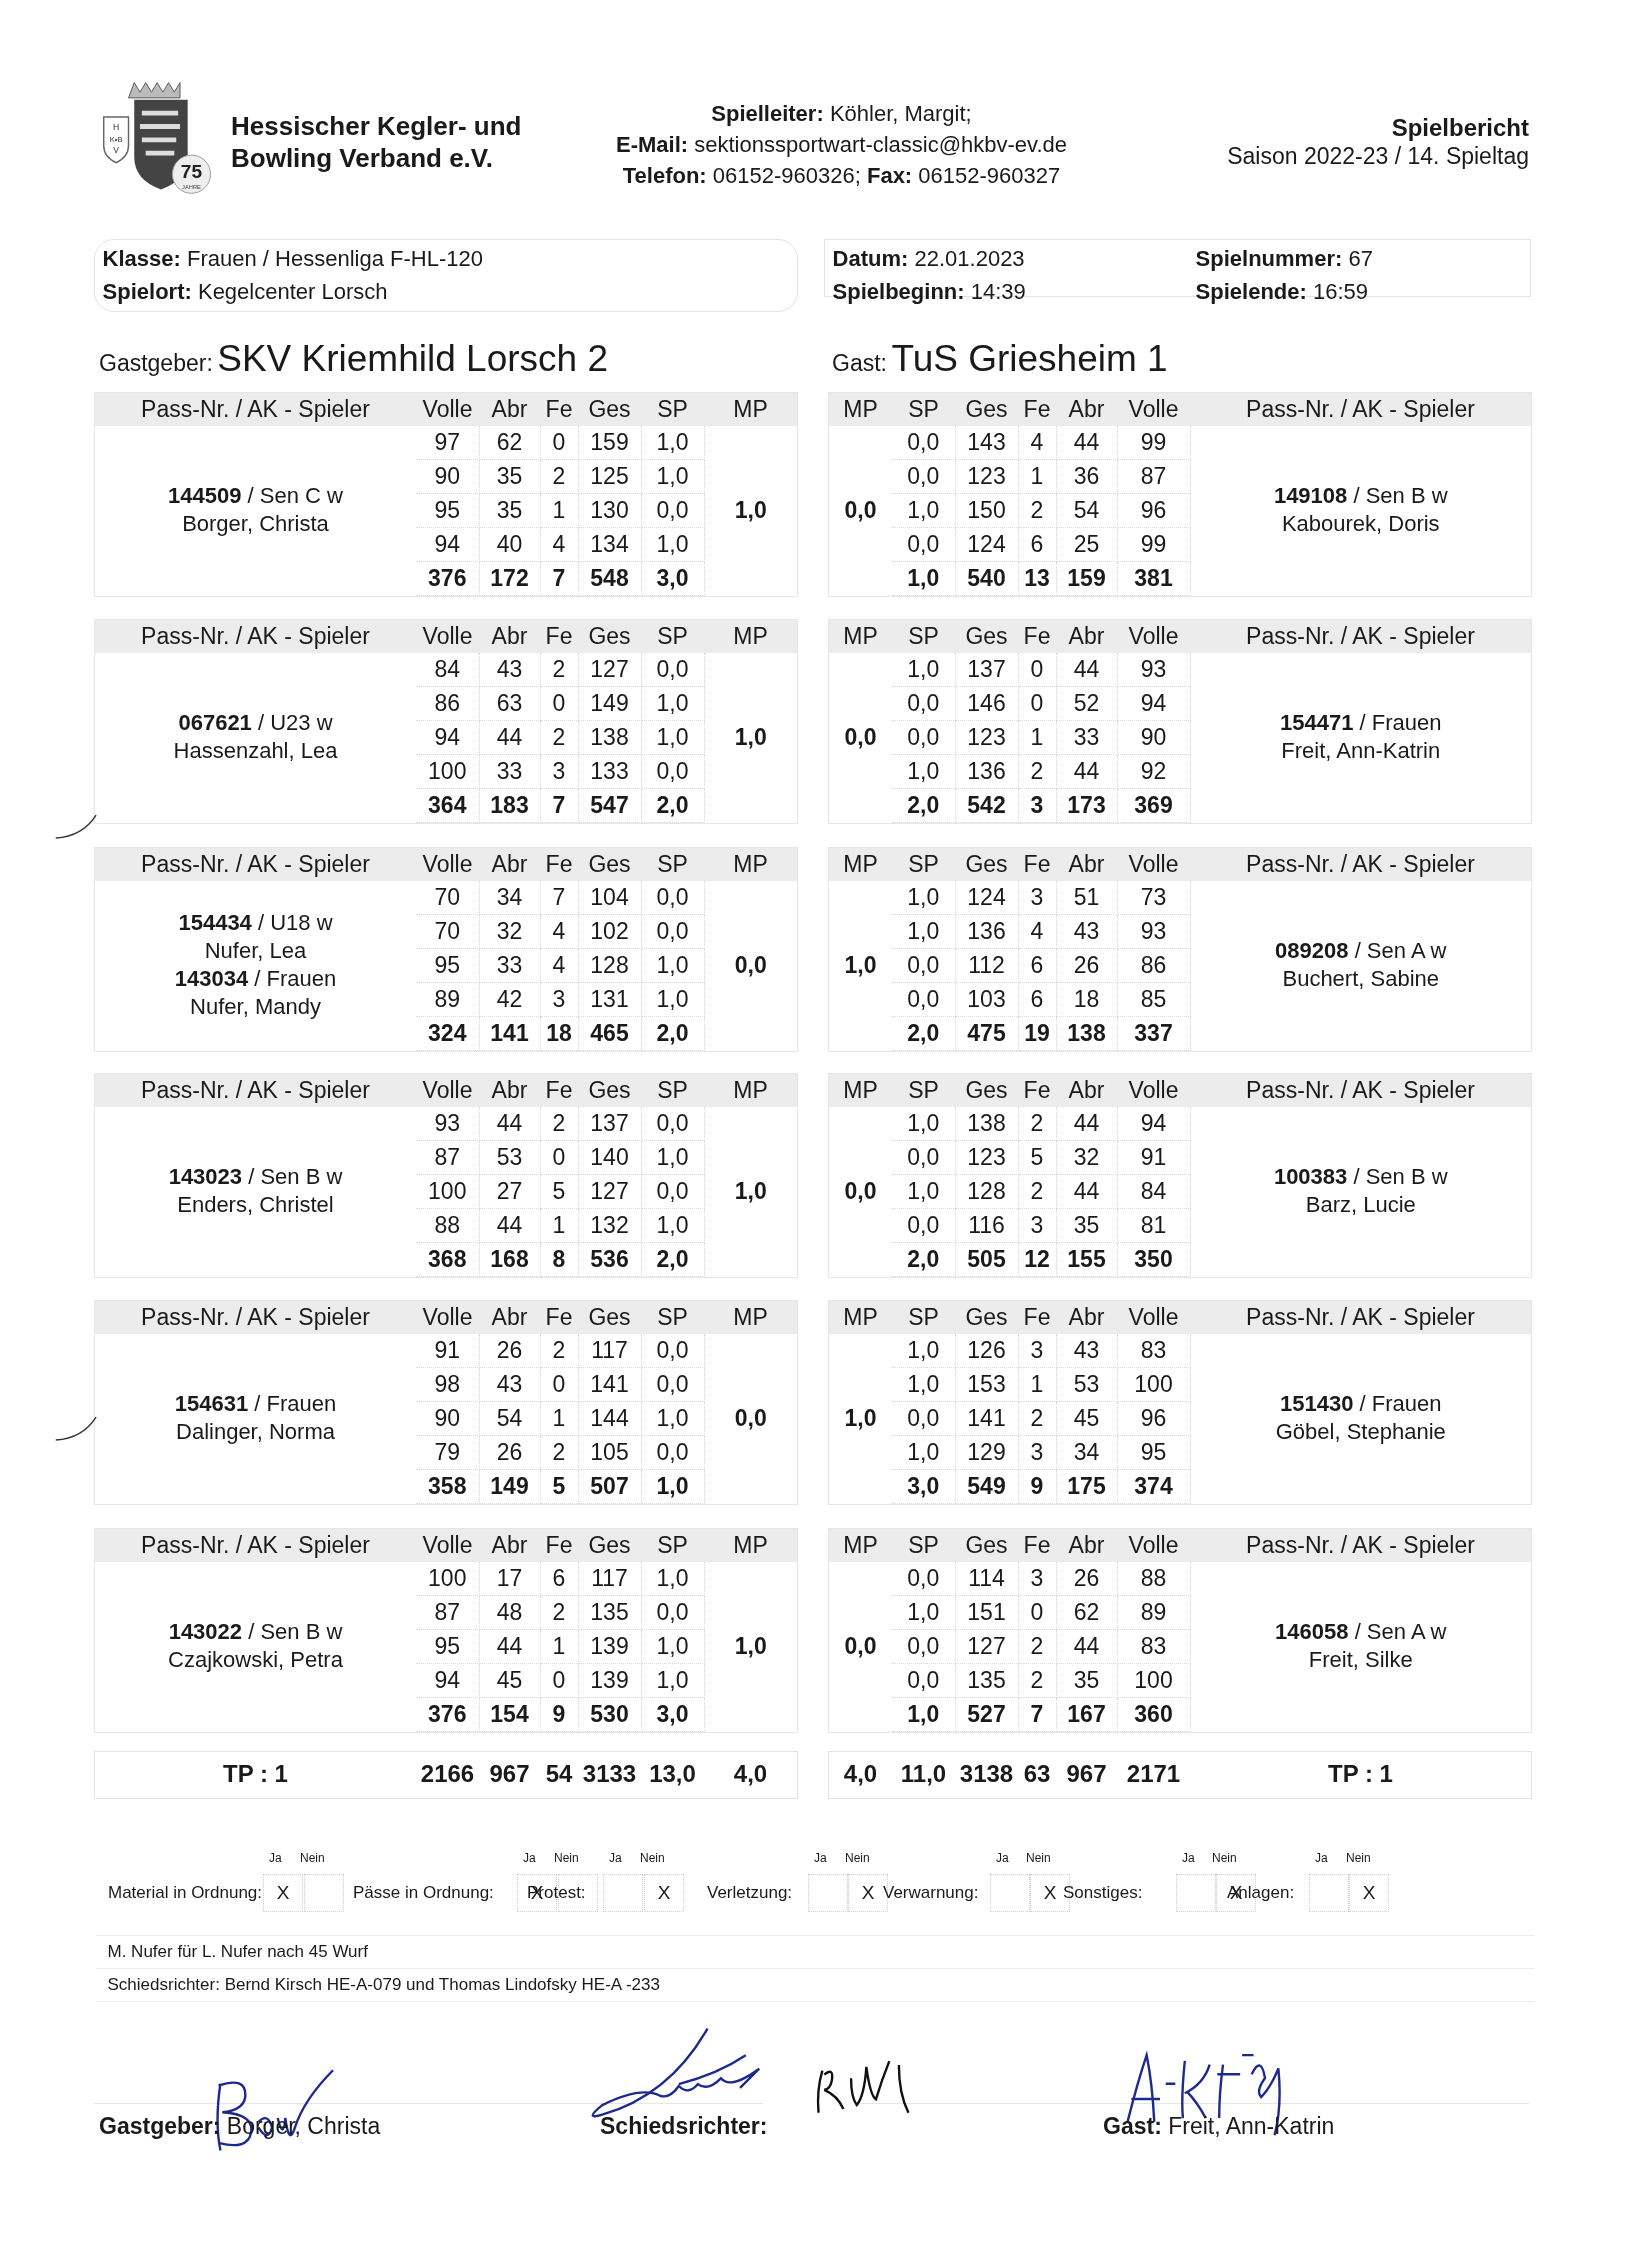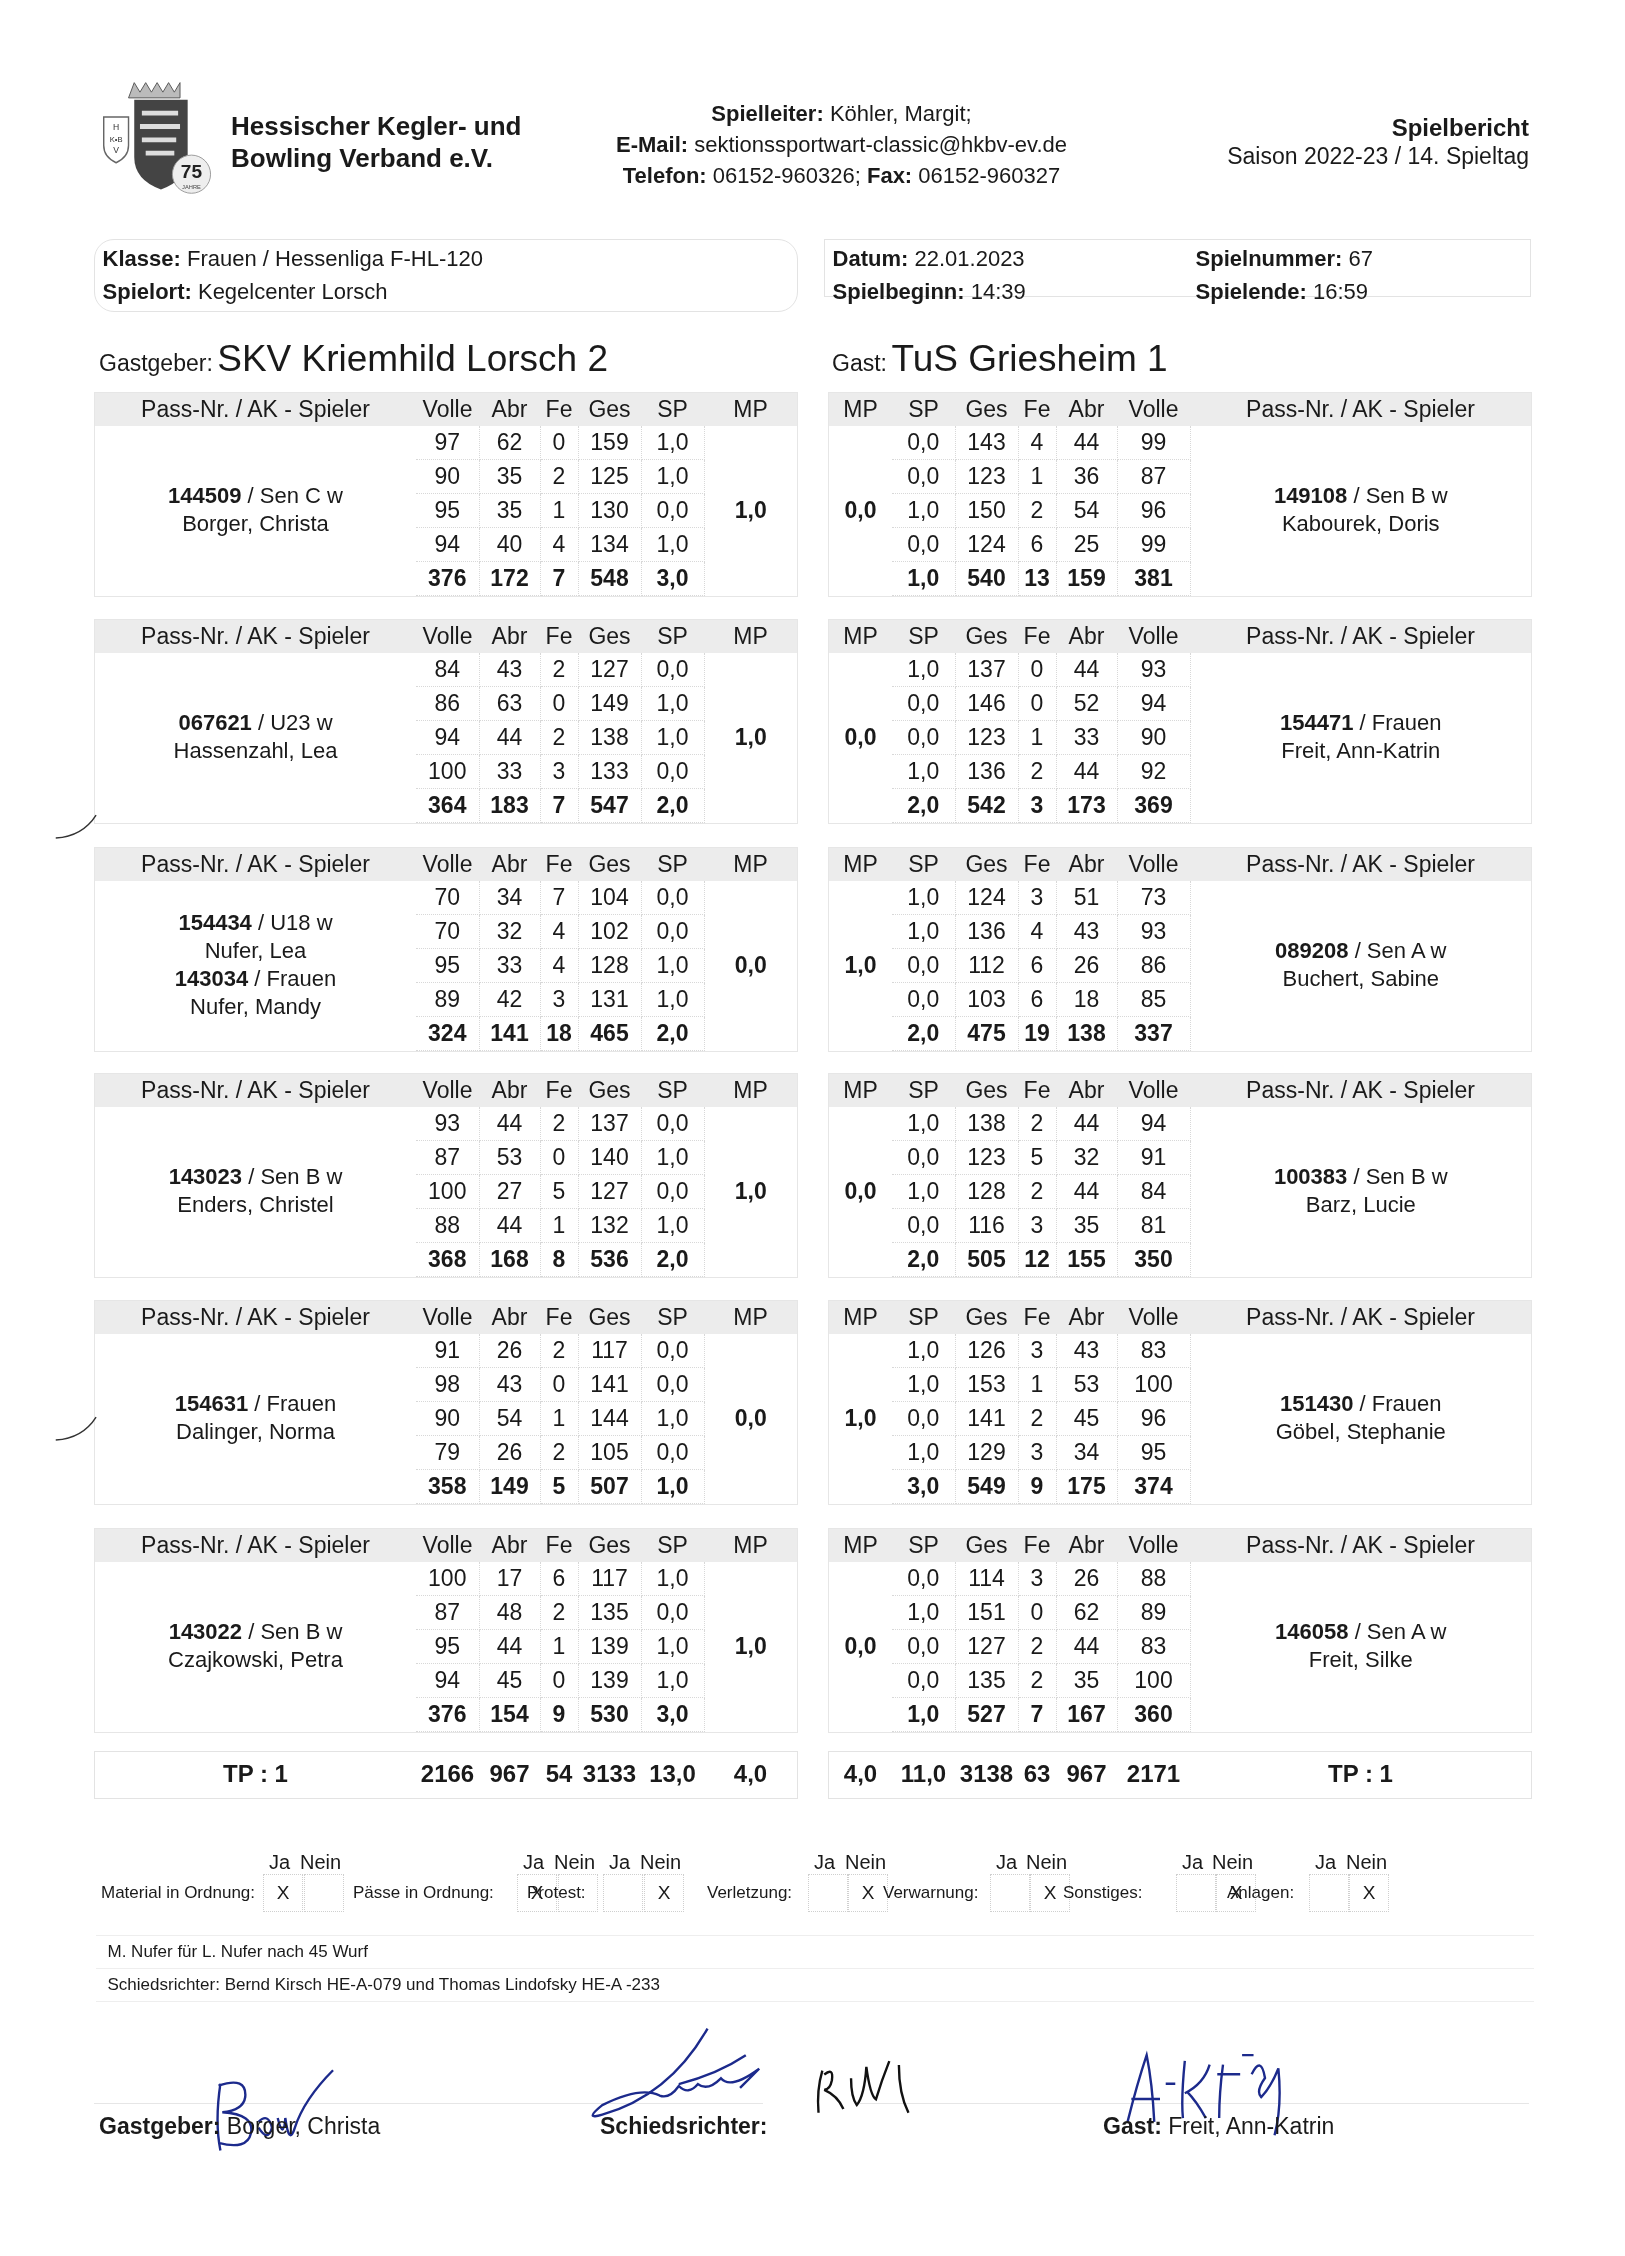--- a/index.html
+++ b/index.html
@@ -36,21 +36,21 @@
   td.mp{font-weight:bold;}
   .pl{font-size:22px;line-height:28px;}
   .pl b{font-weight:bold;}
   
   .totbox{position:absolute;top:1751px;height:48px;border:1.9px solid #e3e3e3;box-sizing:border-box;font-size:24px;font-weight:bold;}
   .totbox table{border-collapse:collapse;width:100%;height:44px;}
   .totbox td{text-align:center;font-weight:bold;}
   
   .checks{left:99px;top:1851px;width:1434px;height:67px;font-size:17px;}
   .chk{position:absolute;}
-  .chk .jn{position:absolute;top:0;font-size:20px;white-space:nowrap;}
+  .chk .jn{position:absolute;top:0;font-size:12px;white-space:nowrap;}
   .chk .lab{position:absolute;top:32px;white-space:nowrap;}
   .chk .box{position:absolute;top:23px;width:38px;height:36px;border:1px dotted #cfcfcf;text-align:center;line-height:36px;font-size:19px;}
   
   .notes{left:96px;top:1935px;width:1438px;font-size:17px;}
   .notes div{height:32px;line-height:32px;border-top:1px solid #eee;padding-left:11.5px;}
   
   .sigrow{top:2113px;font-size:23px;}
   .sig-host{left:99px;}
   .sig-ref{left:600px;}
   .sig-guest{left:1103px;}
@@ -804,21 +804,21 @@
     <td style="width:61px">967</td>
     <td style="width:73px">2171</td>
     <td>TP : 1</td>
   </tr>
       </tbody>
     </table>
 </div>
 
 <div class="abs checks" id="checks">
     <div class="chk" style="left:0px;top:0;">
-      <span class="lab" style="left:2px">Material in Ordnung:</span>
+      <span class="lab" style="left:9px">Material in Ordnung:</span>
       <span class="jn" style="left:170px">Ja</span>
       <span class="jn" style="left:201px">Nein</span>
       <span class="box" style="left:164px">X</span>
       <span class="box" style="left:205px"></span>
     </div>
     <div class="chk" style="left:254px;top:0;">
       <span class="lab" style="left:0">Pässe in Ordnung:</span>
       <span class="jn" style="left:170px">Ja</span>
       <span class="jn" style="left:201px">Nein</span>
       <span class="box" style="left:164px">X</span>

